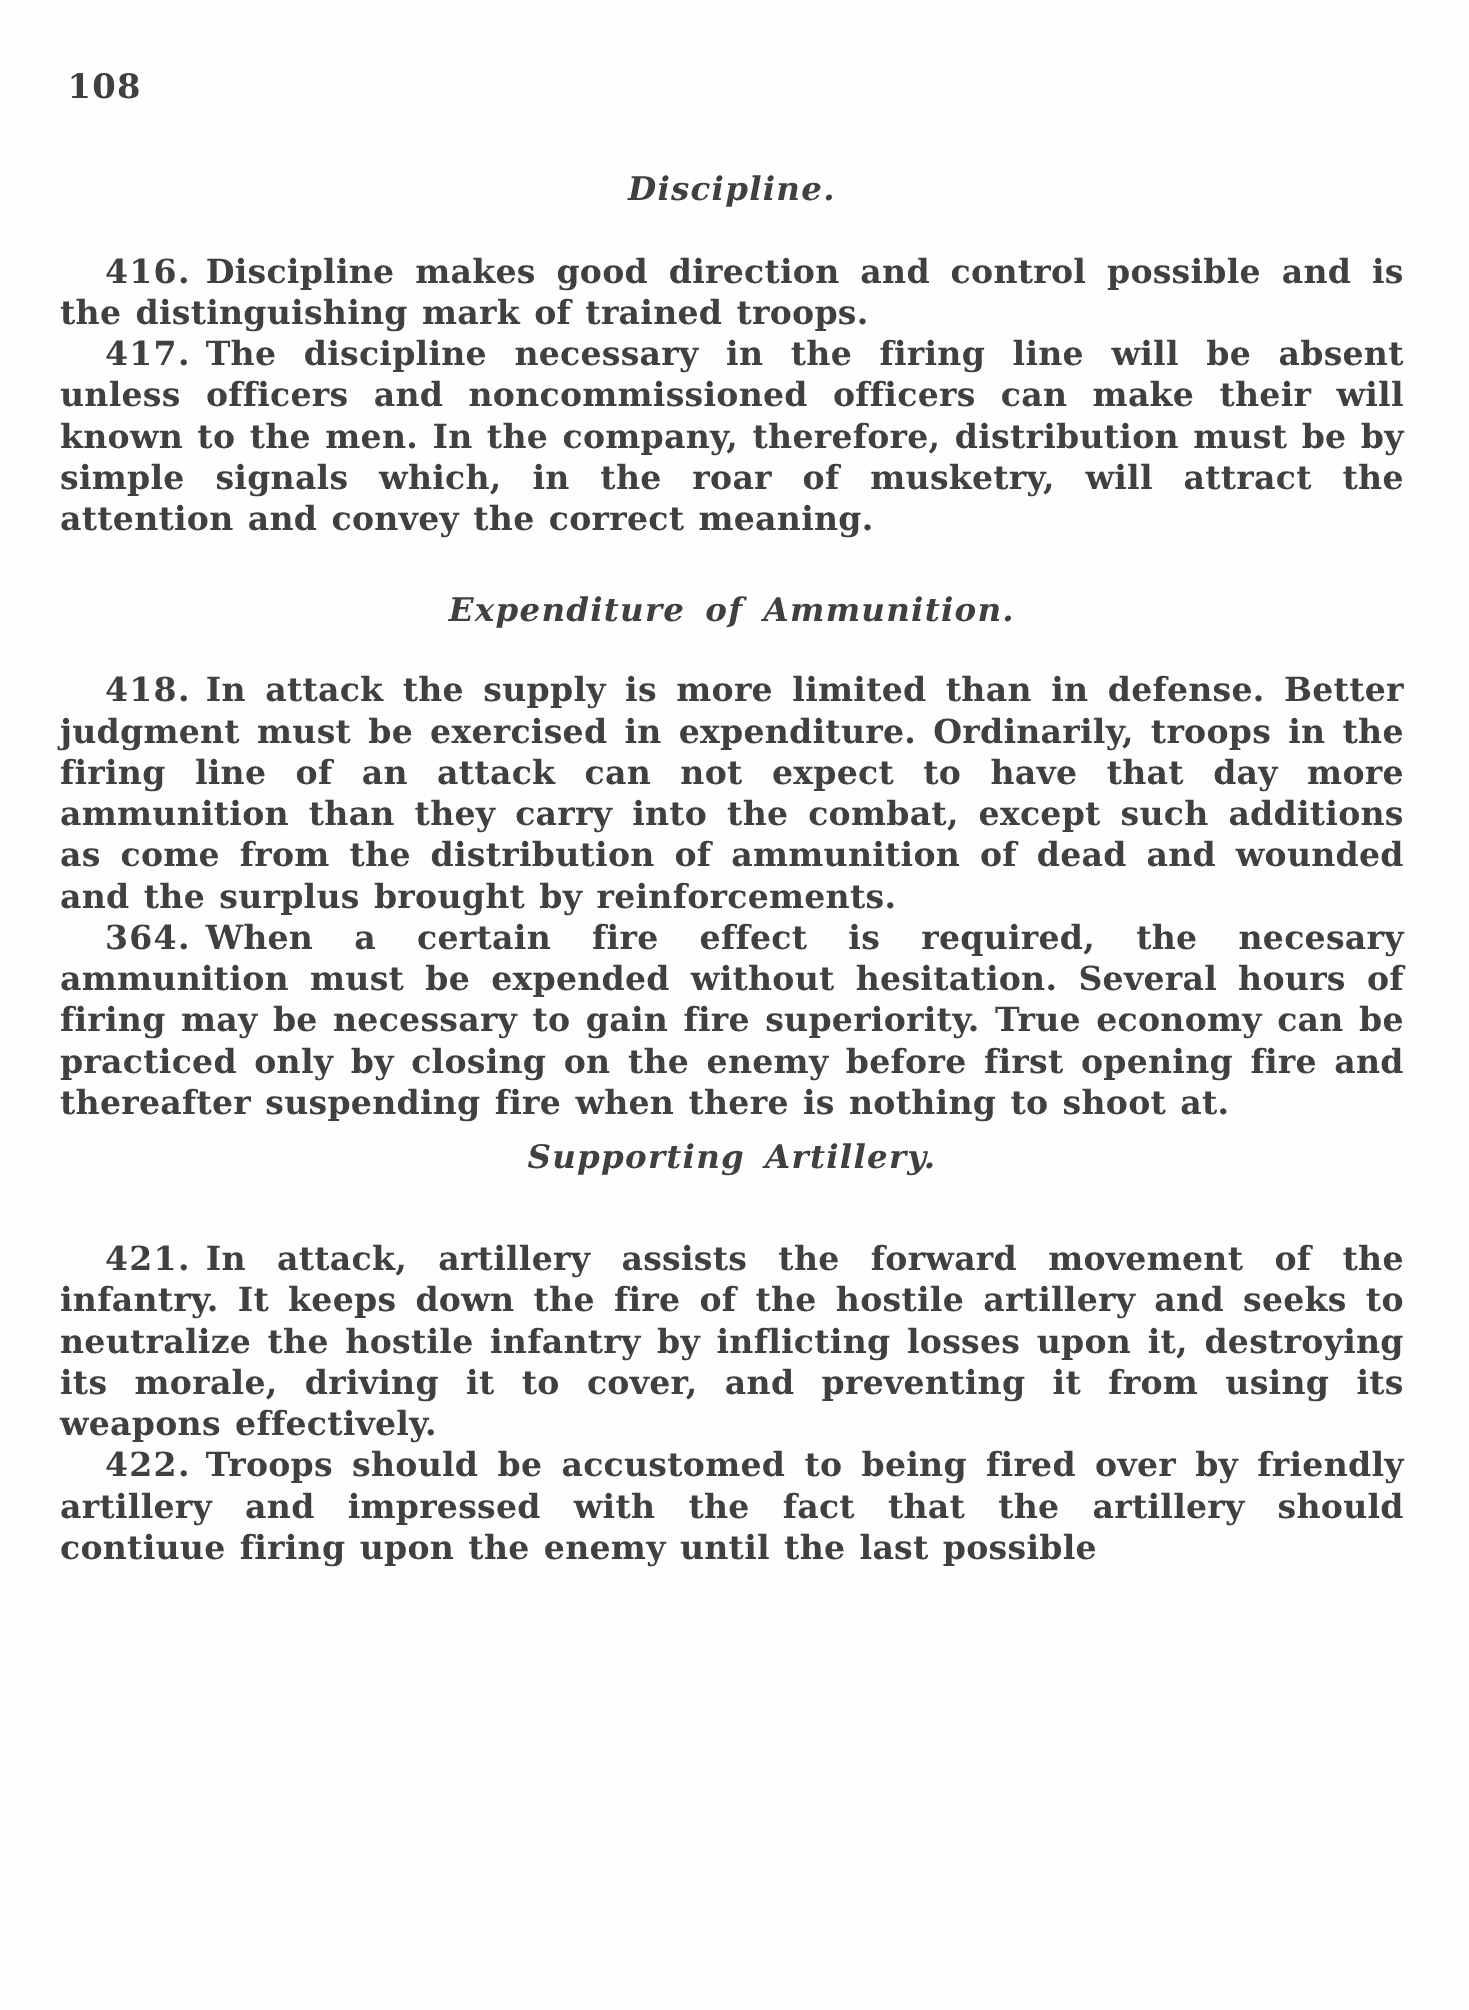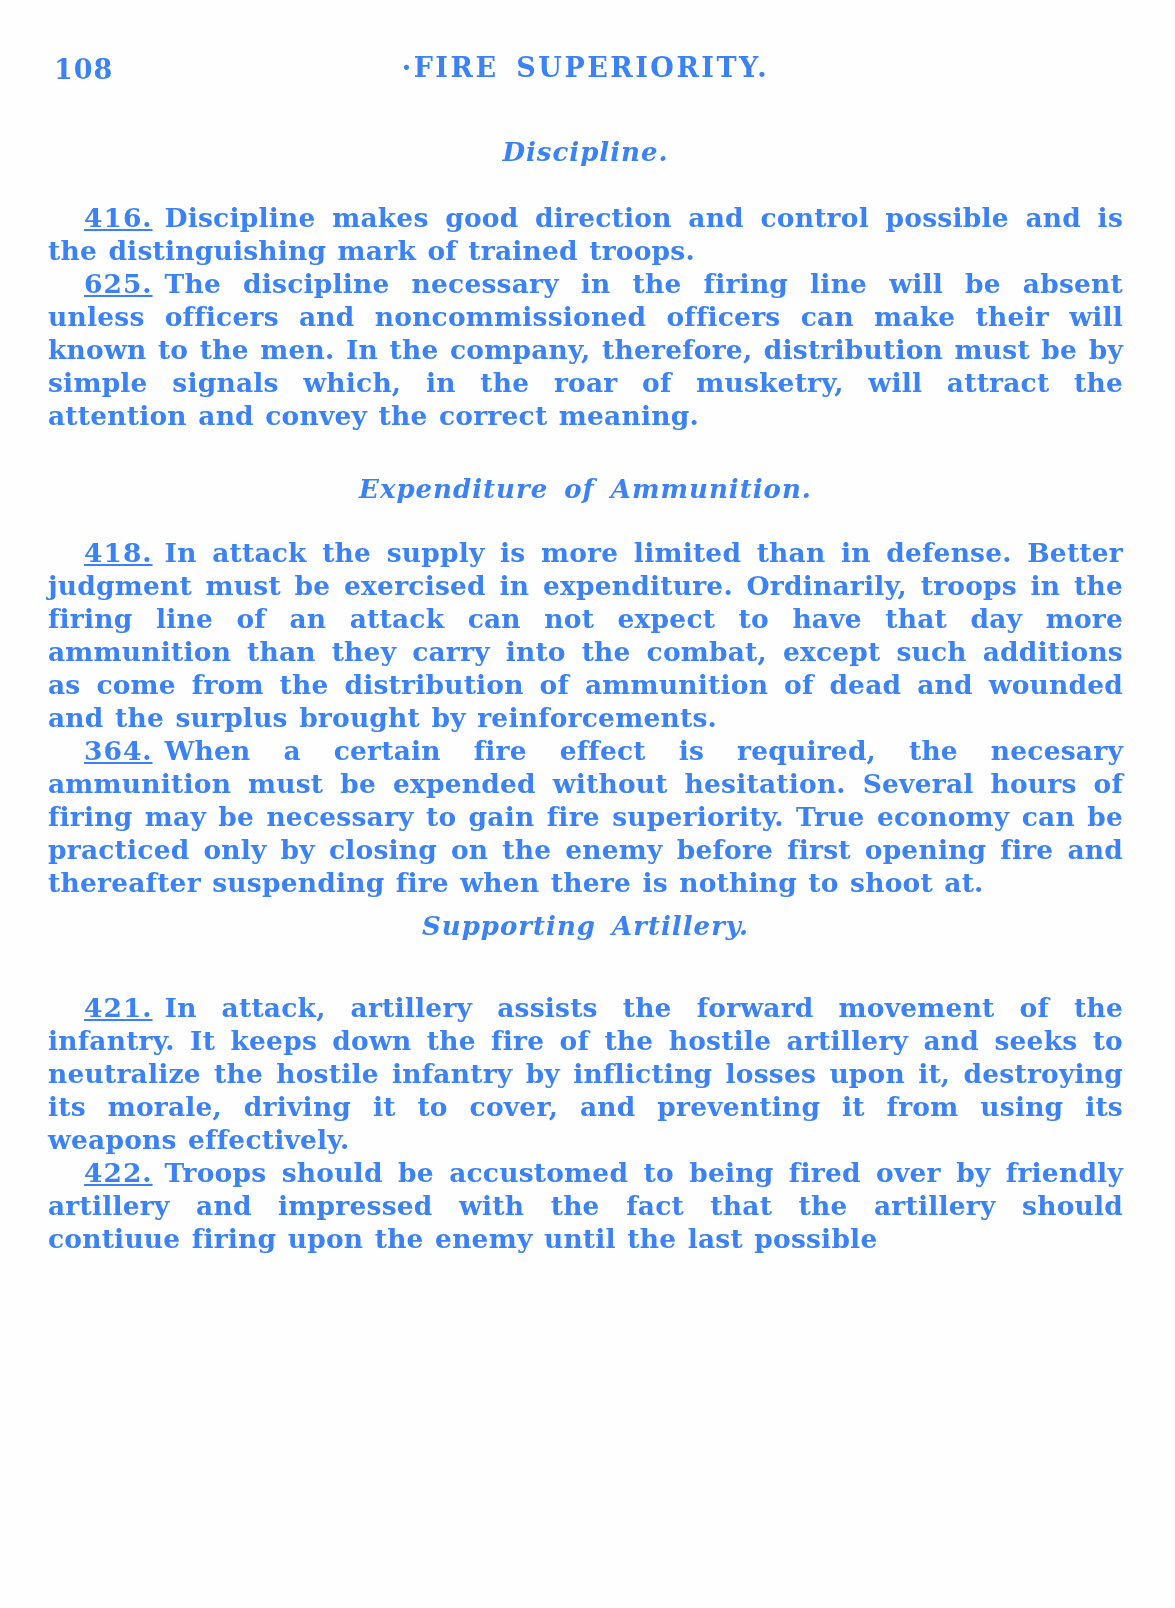--- a/index.html
+++ b/index.html
@@ -5,21 +5,21 @@
   html, body {
     margin: 0;
     padding: 0;
     background: #ffffff;
   }
   .page {
     position: relative;
     width: 1175px;
     height: 1608px;
     background: #fefefe;
-    color: #3b82f6;
+    color: #404040;
     font-family: "DejaVu Serif", serif;
     font-weight: bold;
     box-sizing: border-box;
     padding: 52px 52px 0 48px;
     overflow: hidden;
   }
   
   .running-head {
     position: relative;
     height: 40px;
@@ -57,38 +57,36 @@
     line-height: 33px;
     text-align: justify;
     text-indent: 36px;
     word-spacing: 2px;
     letter-spacing: 0.2px;
   }
   .pnum {
     font-weight: bold;
     margin-right: 12px;
     letter-spacing: 1px;
-    text-decoration: underline;
   }
   .pnum:empty { margin-right: 0; }
 </style>
 </head>
 <body>
 
 <div class="page">
 
   <div class="running-head">
     <span class="page-number">108</span>
-    <div class="running-title">·FIRE SUPERIORITY.</div>
   </div>
 
   <div>
     <div class="section-heading heading-discipline">Discipline.</div>
     <p class="para"><span class="pnum">416.</span><span>Discipline makes good direction and control possible and is the distinguishing mark of trained troops.</span></p>
-    <p class="para"><span class="pnum">625.</span><span>The discipline necessary in the firing line will be absent unless officers and noncommissioned officers can make their will known to the men.  In the company, therefore, distribution must be by simple signals which, in the roar of musketry, will attract the attention and convey the correct meaning.</span></p>
+    <p class="para"><span class="pnum">417.</span><span>The discipline necessary in the firing line will be absent unless officers and noncommissioned officers can make their will known to the men.  In the company, therefore, distribution must be by simple signals which, in the roar of musketry, will attract the attention and convey the correct meaning.</span></p>
   </div>
 
   <div>
     <div class="section-heading heading-expenditure">Expenditure of Ammunition.</div>
     <p class="para"><span class="pnum">418.</span><span>In attack the supply is more limited than in defense. Better judgment must be exercised in expenditure.  Ordinarily, troops in the firing line of an attack can not expect to have that day more ammunition than they carry into the combat, except such additions as come from the distribution of ammunition of dead and wounded and the surplus brought by reinforcements.</span></p>
     <p class="para"><span class="pnum">364.</span><span>When a certain fire effect is required, the necesary ammunition must be expended without hesitation.  Several hours of firing may be necessary to gain fire superiority.  True economy can be practiced only by closing on the enemy before first opening fire and thereafter suspending fire when there is nothing to shoot at.</span></p>
   </div>
 
   <div>
     <div class="section-heading heading-supporting">Supporting Artillery.</div>

